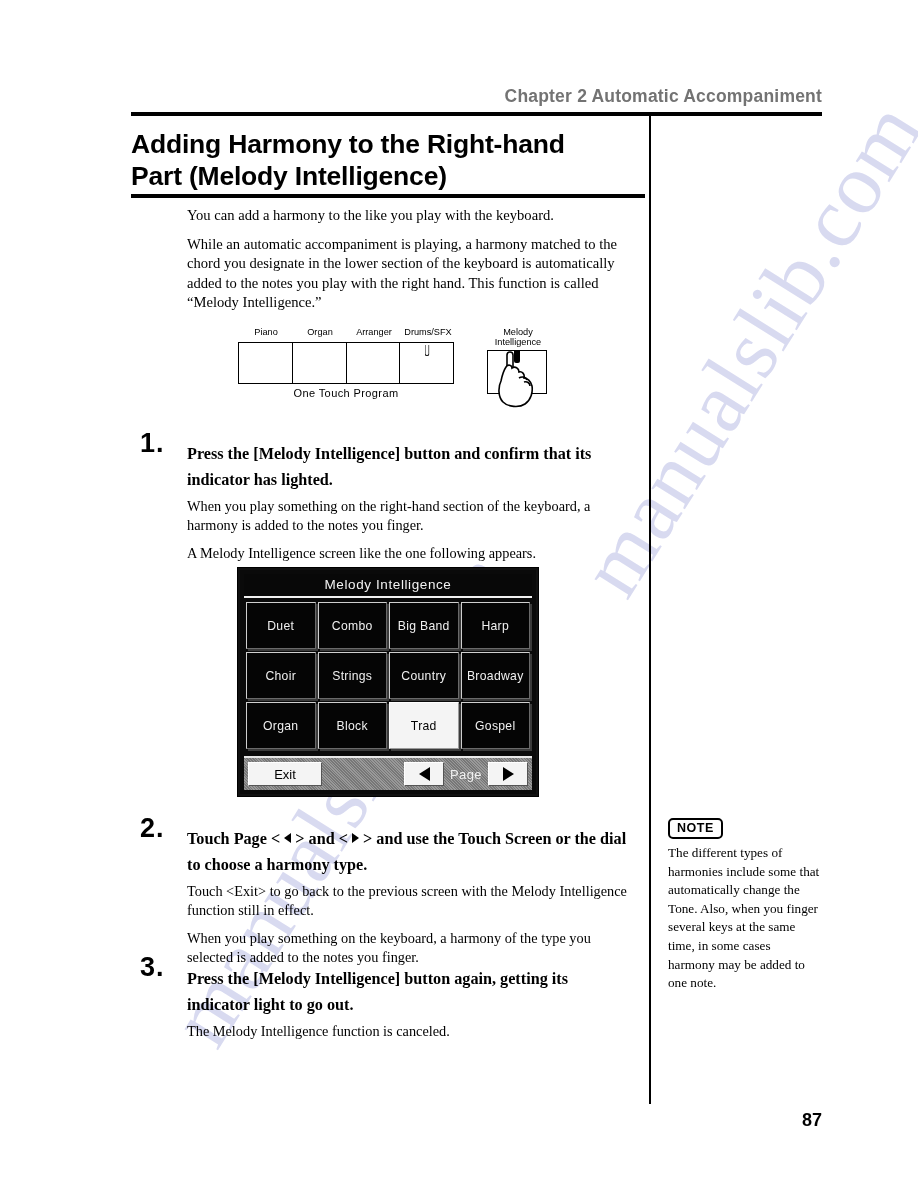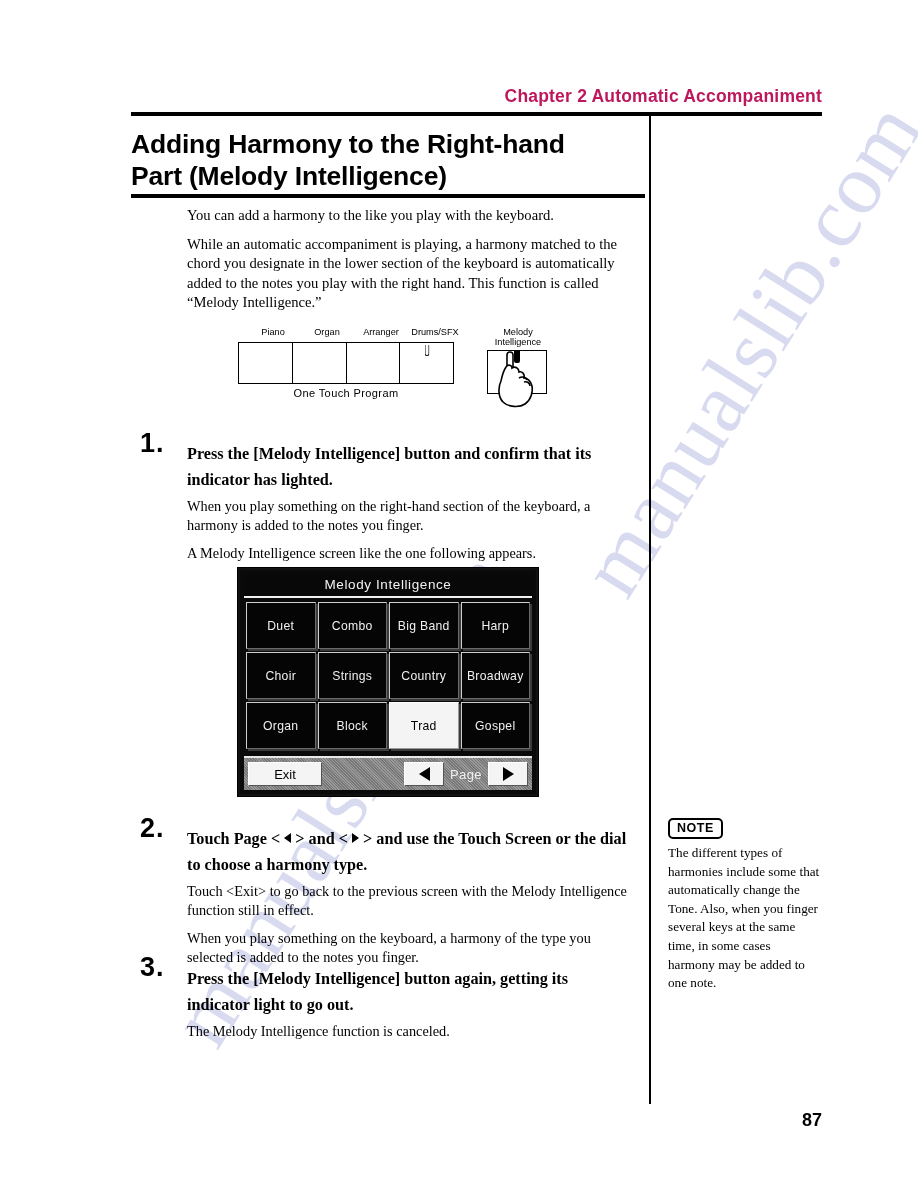--- a/index.html
+++ b/index.html
@@ -51,21 +51,21 @@
   .chapter-header {
     position: absolute;
     left: 131px;
     top: 86px;
     width: 691px;
     text-align: right;
     font-family: "Liberation Sans", sans-serif;
     font-weight: bold;
     font-size: 17.5px;
     letter-spacing: 0.2px;
-    color: #be185d;
+    color: #737373;
   }
   .header-rule {
     position: absolute;
     left: 131px;
     top: 112px;
     width: 691px;
     height: 4px;
     background: #000;
   }
 
@@ -121,21 +121,21 @@
   .panel-diagram {
     position: absolute;
     left: 238px;
     top: 327px;
     width: 310px;
     height: 92px;
   }
   .otp-group { position: absolute; left: 0; top: 0; }
   .otp-labels {
     position: absolute;
-    left: 8px; top: 0;
+    left: 1px; top: 0;
     width: 216px;
     display: flex;
   }
   .otp-labels span {
     flex: 1;
     text-align: center;
     font-family: "Liberation Sans", sans-serif;
     font-size: 9.2px;
     white-space: nowrap;
   }

